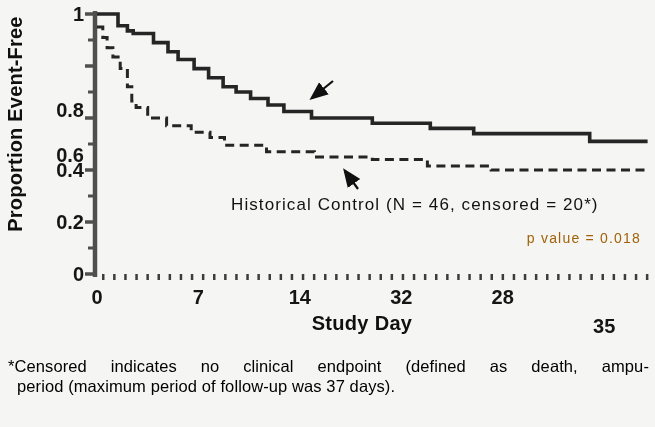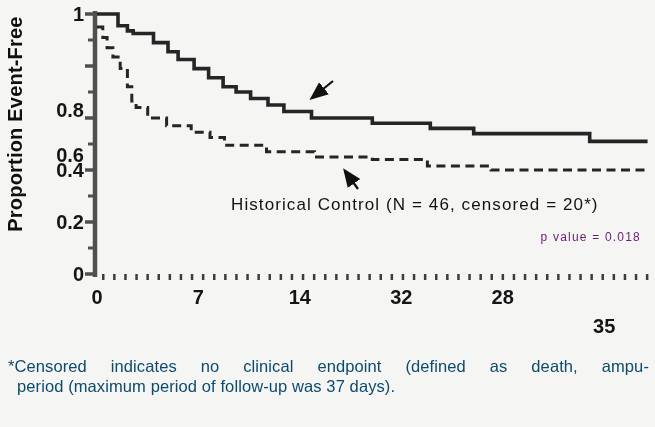--- a/index.html
+++ b/index.html
@@ -30,25 +30,25 @@
   .ytick{width:46px;text-align:right;}
   .xtick{width:44px;text-align:center;}
   .series-label{
     font-size:17px;font-weight:400;color:#121212;white-space:nowrap;
     letter-spacing:1.1px;line-height:22px;
   }
   .arg-label{left:276px;top:57px;}
   .ctl-label{left:231px;top:194px;text-align:right;}
   .p-value{
     left:400px;top:230px;width:241px;text-align:right;
-    font-size:12px;font-weight:400;letter-spacing:1.2px;color:#701a75;
+    font-size:14px;font-weight:400;letter-spacing:1.2px;color:#a16207;
   }
   .footnote{
     left:8px;top:356px;width:641px;
-    font-size:16.5px;font-weight:400;color:#0c4a6e;
+    font-size:16.5px;font-weight:400;color:#000000;
     letter-spacing:0.1px;
   }
   .fn-line{
     line-height:20px;height:20px;overflow:hidden;
     padding-left:9px;text-align:left;
   }
   .fn-line.first{padding-left:0;text-indent:0;}
   .fn-line.justify{text-align:justify;}
   .fn-line.justify::after{content:"";display:inline-block;width:100%;height:0;}
 </style>
@@ -94,20 +94,21 @@
     </div>
   <div id="x-tick-labels">
       <div class="tick-label xtick" style="left: 75px; top: 287px;">0</div>
       <div class="tick-label xtick" style="left: 176.43px; top: 287px;">7</div>
       <div class="tick-label xtick" style="left: 277.86px; top: 287px;">14</div>
       <div class="tick-label xtick" style="left: 379.29px; top: 287px;">32</div>
       <div class="tick-label xtick" style="left: 480.72px; top: 287px;">28</div>
       <div class="tick-label xtick" style="left: 582.15px; top: 303px; margin-top: 13px;">35</div>
     </div>
 
+  <div class="abs x-title">Study Day</div>
 
   <div class="abs series-label ctl-label">Historical Control (N = 46, censored = 20*)</div>
   <div class="abs p-value">p value = 0.018</div>
 
   <div class="abs footnote">
     <div class="fn-line first justify"><span>*Censored indicates no clinical endpoint (defined as death, ampu-</span></div>
     <div class="fn-line"><span>period (maximum period of follow-up was 37 days).</span></div>
   </div>
 
 </div>

